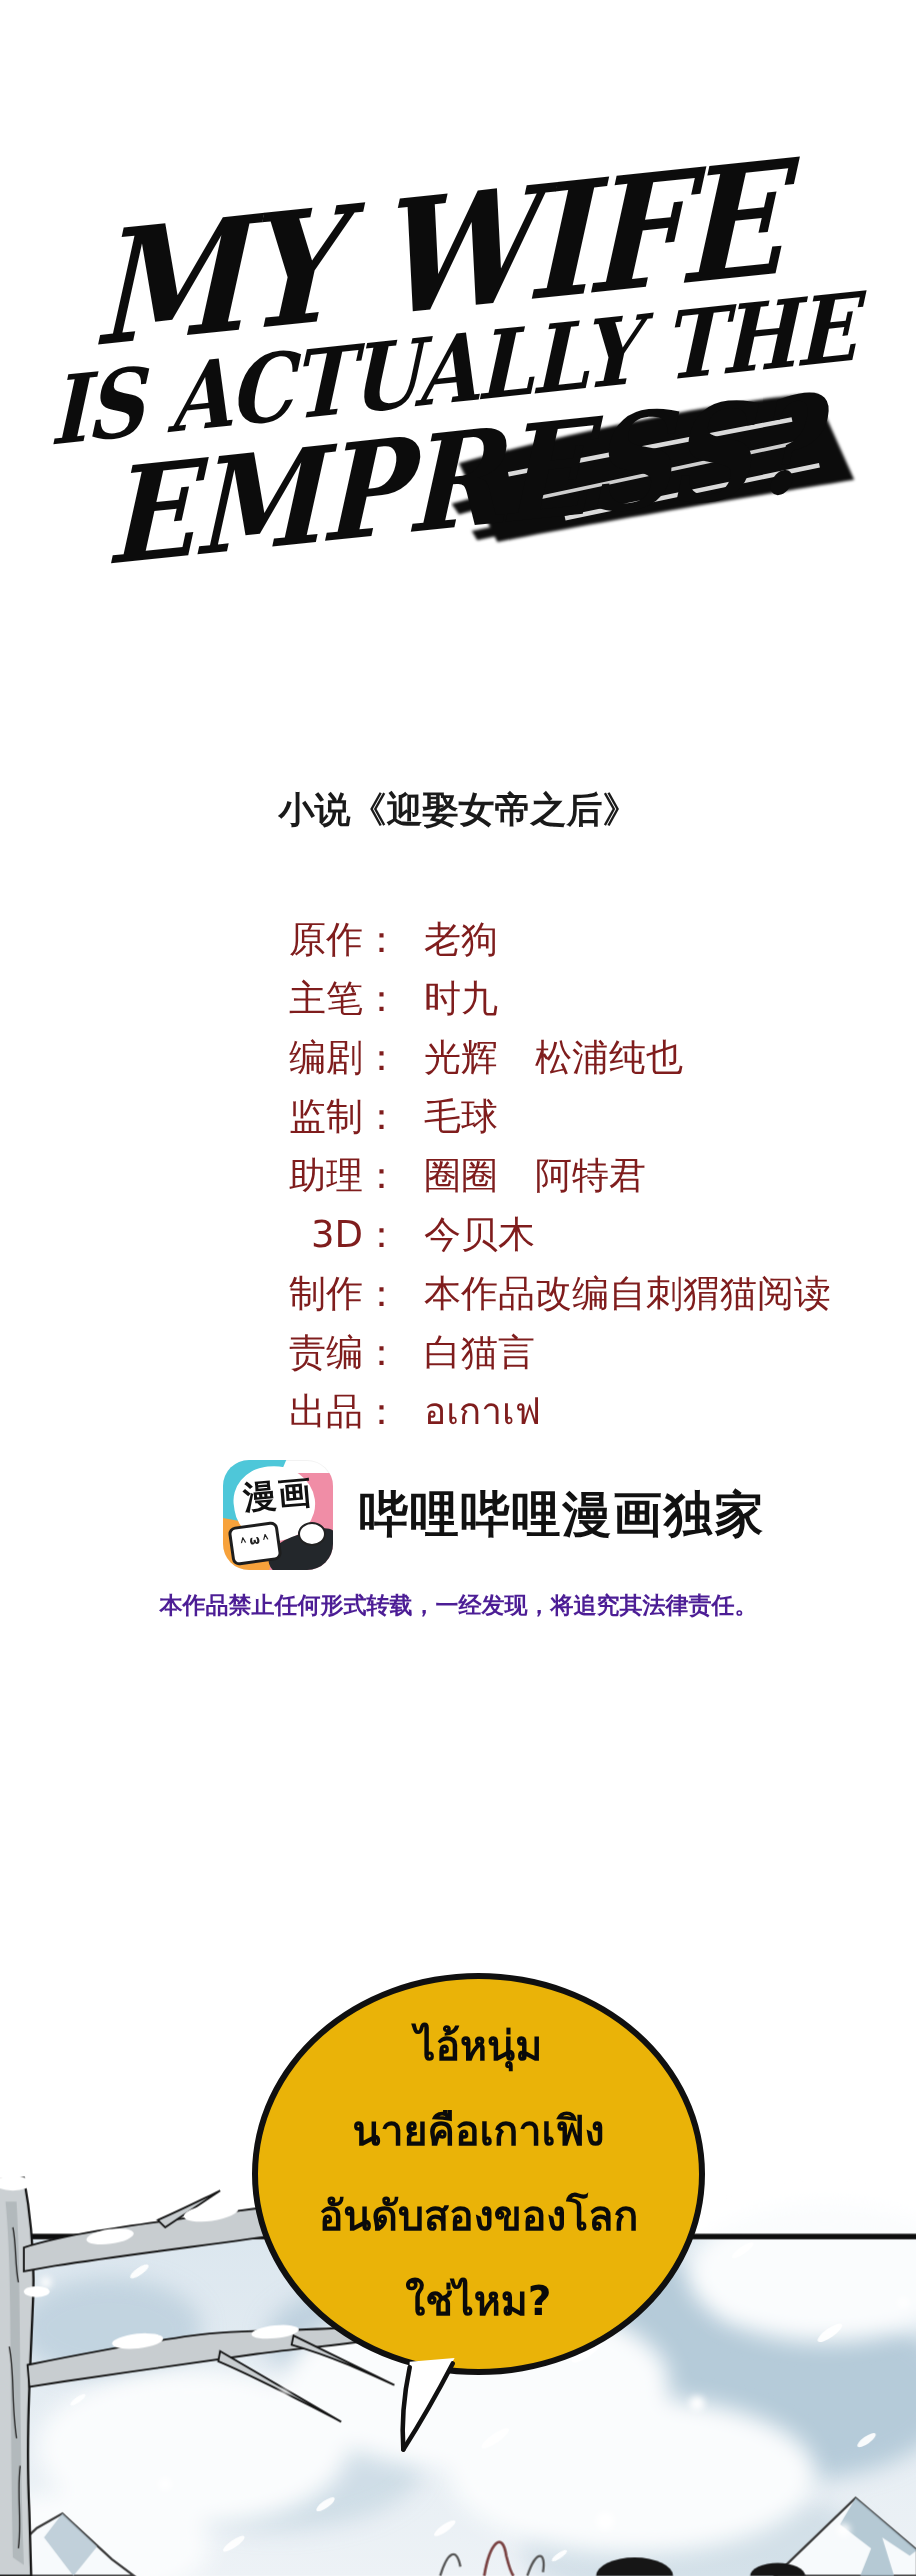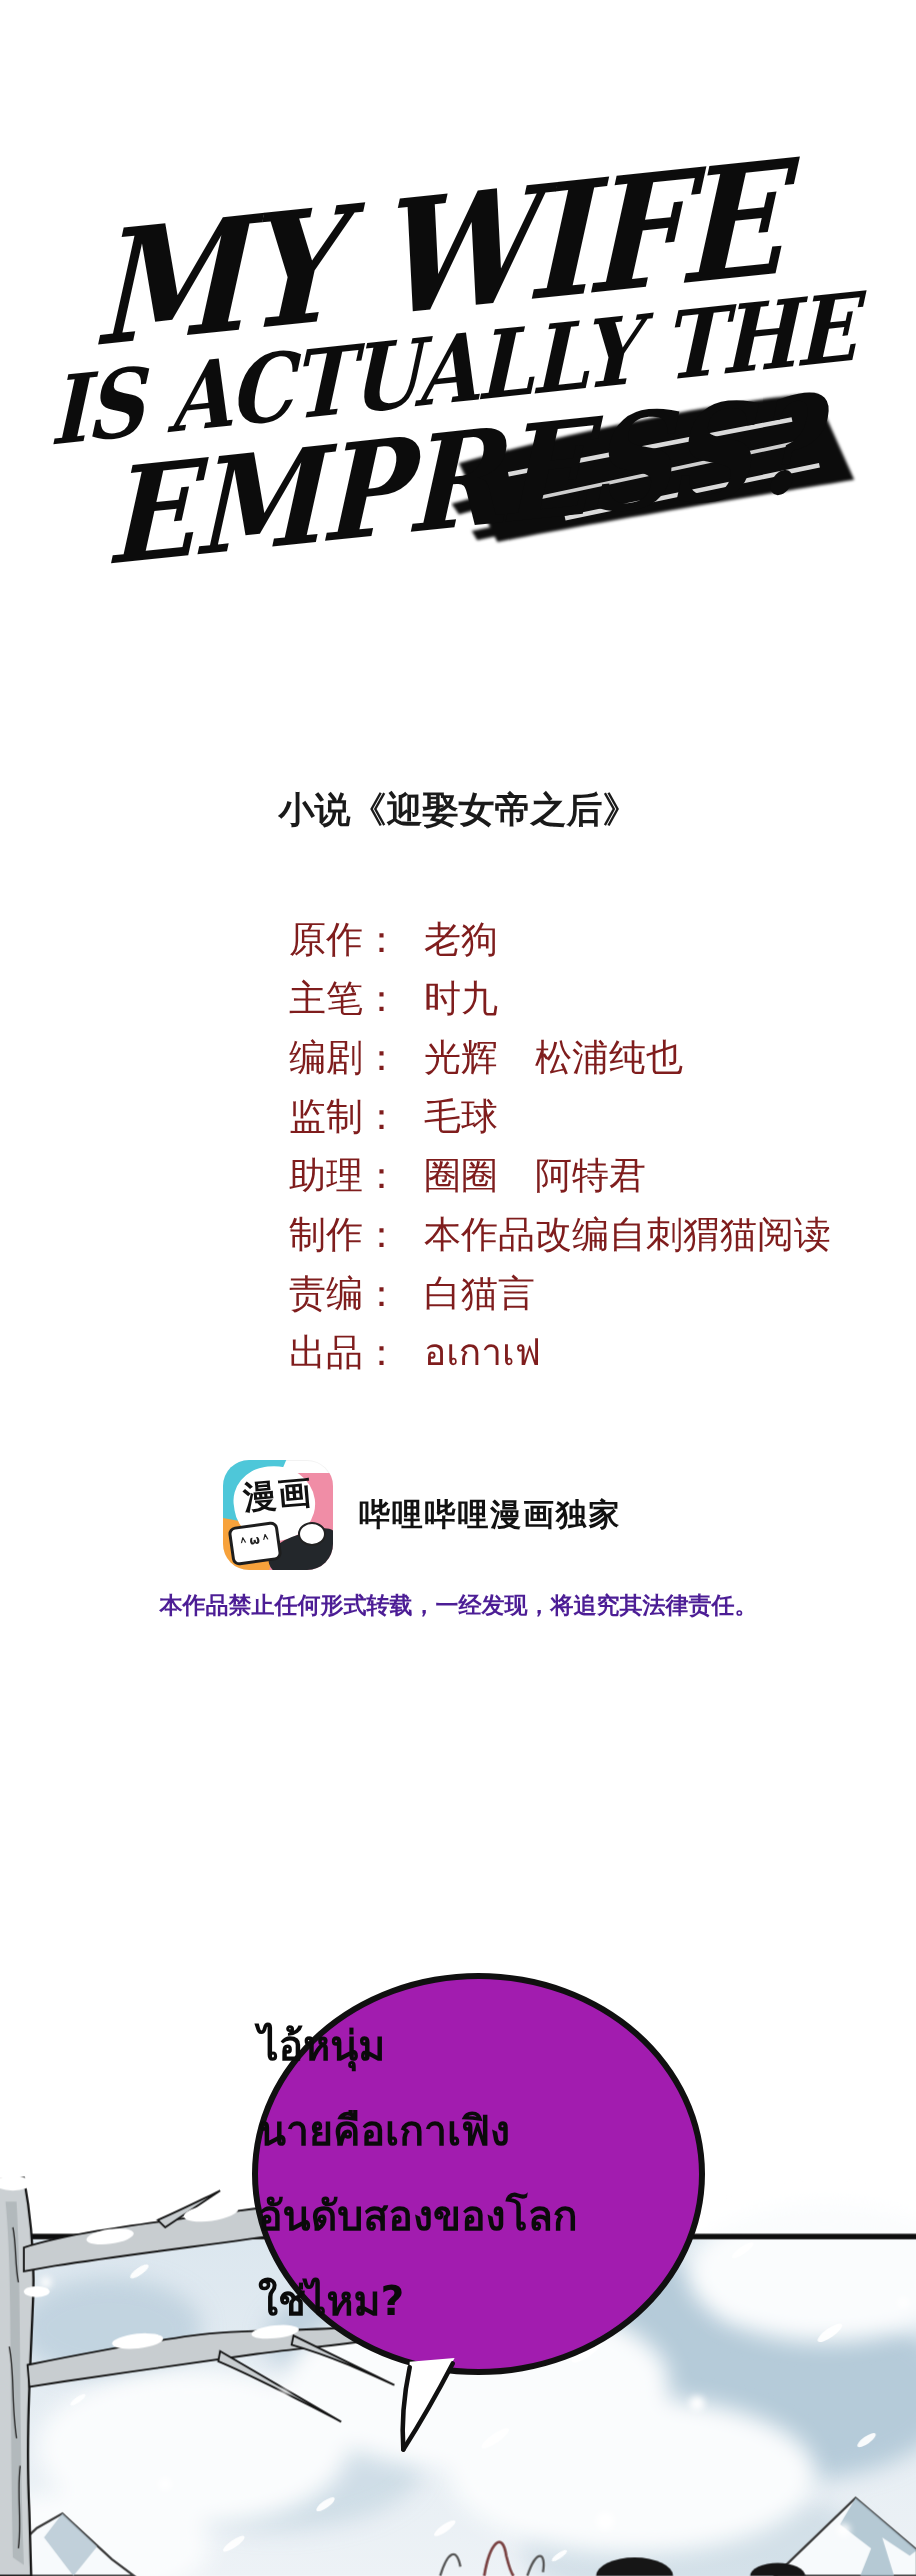--- a/index.html
+++ b/index.html
@@ -42,33 +42,33 @@
              border-radius:46% 54% 50% 50%;transform:rotate(-8deg);}
   .icon-manhua{position:absolute;left:0;top:13px;width:100%;text-align:center;font-size:33px;font-weight:bold;
                color:#111;transform:rotate(-5deg);letter-spacing:1.8px;}
   .icon-hair{position:absolute;right:-7.3px;bottom:-5.5px;width:72px;height:42px;background:#23272b;
              border-radius:55% 25% 40% 60%;transform:rotate(-16deg);}
   .icon-hand{position:absolute;right:7.3px;bottom:24px;width:24px;height:20px;background:#fff;
              border:2.8px solid #222;border-radius:50%;}
   .icon-tv{position:absolute;left:7.3px;bottom:7.3px;width:44px;height:33px;background:#fff;border:3.7px solid #1d1d1d;
            border-radius:7.3px;transform:rotate(-8deg);font-size:12px;line-height:27.5px;text-align:center;
            font-weight:bold;color:#222;}
-  .exclusive{font-size:31px;font-weight:bold;letter-spacing:1.8px;color:#111;}
+  .exclusive{font-size:49px;font-weight:bold;letter-spacing:1.8px;color:#111;}
 
   
   .disclaimer{position:absolute;top:1590px;left:0;width:100%;text-align:center;
               font-size:23px;font-weight:bold;color:#4c1d95;}
 
   
   .scene{position:absolute;top:2163px;left:0;width:917px;height:413px;z-index:1;}
 
   
-  .bubble{position:absolute;top:1973px;left:252px;width:453px;height:402px;background:#a21caf;
+  .bubble{position:absolute;top:1973px;left:252px;width:453px;height:402px;background:#eab308;
           border:6.4px solid #101010;border-radius:50%;box-sizing:border-box;z-index:3;
-          display:flex;flex-direction:column;justify-content:center;text-align:left;}
+          display:flex;flex-direction:column;justify-content:center;text-align:center;}
   .bubble-line{font-size:41px;font-weight:bold;line-height:85px;color:#0a0a0a;white-space:nowrap;}
   .tail{position:absolute;top:2347px;left:385px;width:87px;height:119px;z-index:4;}
 </style>
 </head>
 <body>
 
 <div class="page">
 
   <div class="swoosh">
     <svg width="413" height="183" viewBox="0 0 450 200">
@@ -93,20 +93,21 @@
   <div class="intro">
     <div>小说《迎娶女帝之后》</div>
   </div>
 
   <div class="credits">
       <div class="credit-row"><span class="c-label">原作</span><span class="c-colon">：</span><span class="c-value">老狗</span></div>
       <div class="credit-row"><span class="c-label">主笔</span><span class="c-colon">：</span><span class="c-value">时九</span></div>
       <div class="credit-row"><span class="c-label">编剧</span><span class="c-colon">：</span><span class="c-value">光辉　松浦纯也</span></div>
       <div class="credit-row"><span class="c-label">监制</span><span class="c-colon">：</span><span class="c-value">毛球</span></div>
       <div class="credit-row"><span class="c-label">助理</span><span class="c-colon">：</span><span class="c-value">圈圈　阿特君</span></div>
+      <div class="credit-row"><span class="c-label">3D</span><span class="c-colon">：</span><span class="c-value">今贝木</span></div>
       <div class="credit-row"><span class="c-label">制作</span><span class="c-colon">：</span><span class="c-value">本作品改编自刺猬猫阅读</span></div>
       <div class="credit-row"><span class="c-label">责编</span><span class="c-colon">：</span><span class="c-value">白猫言</span></div>
       <div class="credit-row"><span class="c-label">出品</span><span class="c-colon">：</span><span class="c-value">อเกาเฟ</span></div>
     </div>
 
   <div class="publisher-row">
     <div class="app-icon">
       <div class="seg seg-cyan"></div>
       <div class="seg seg-orange"></div>
       <div class="seg seg-pink"></div>

